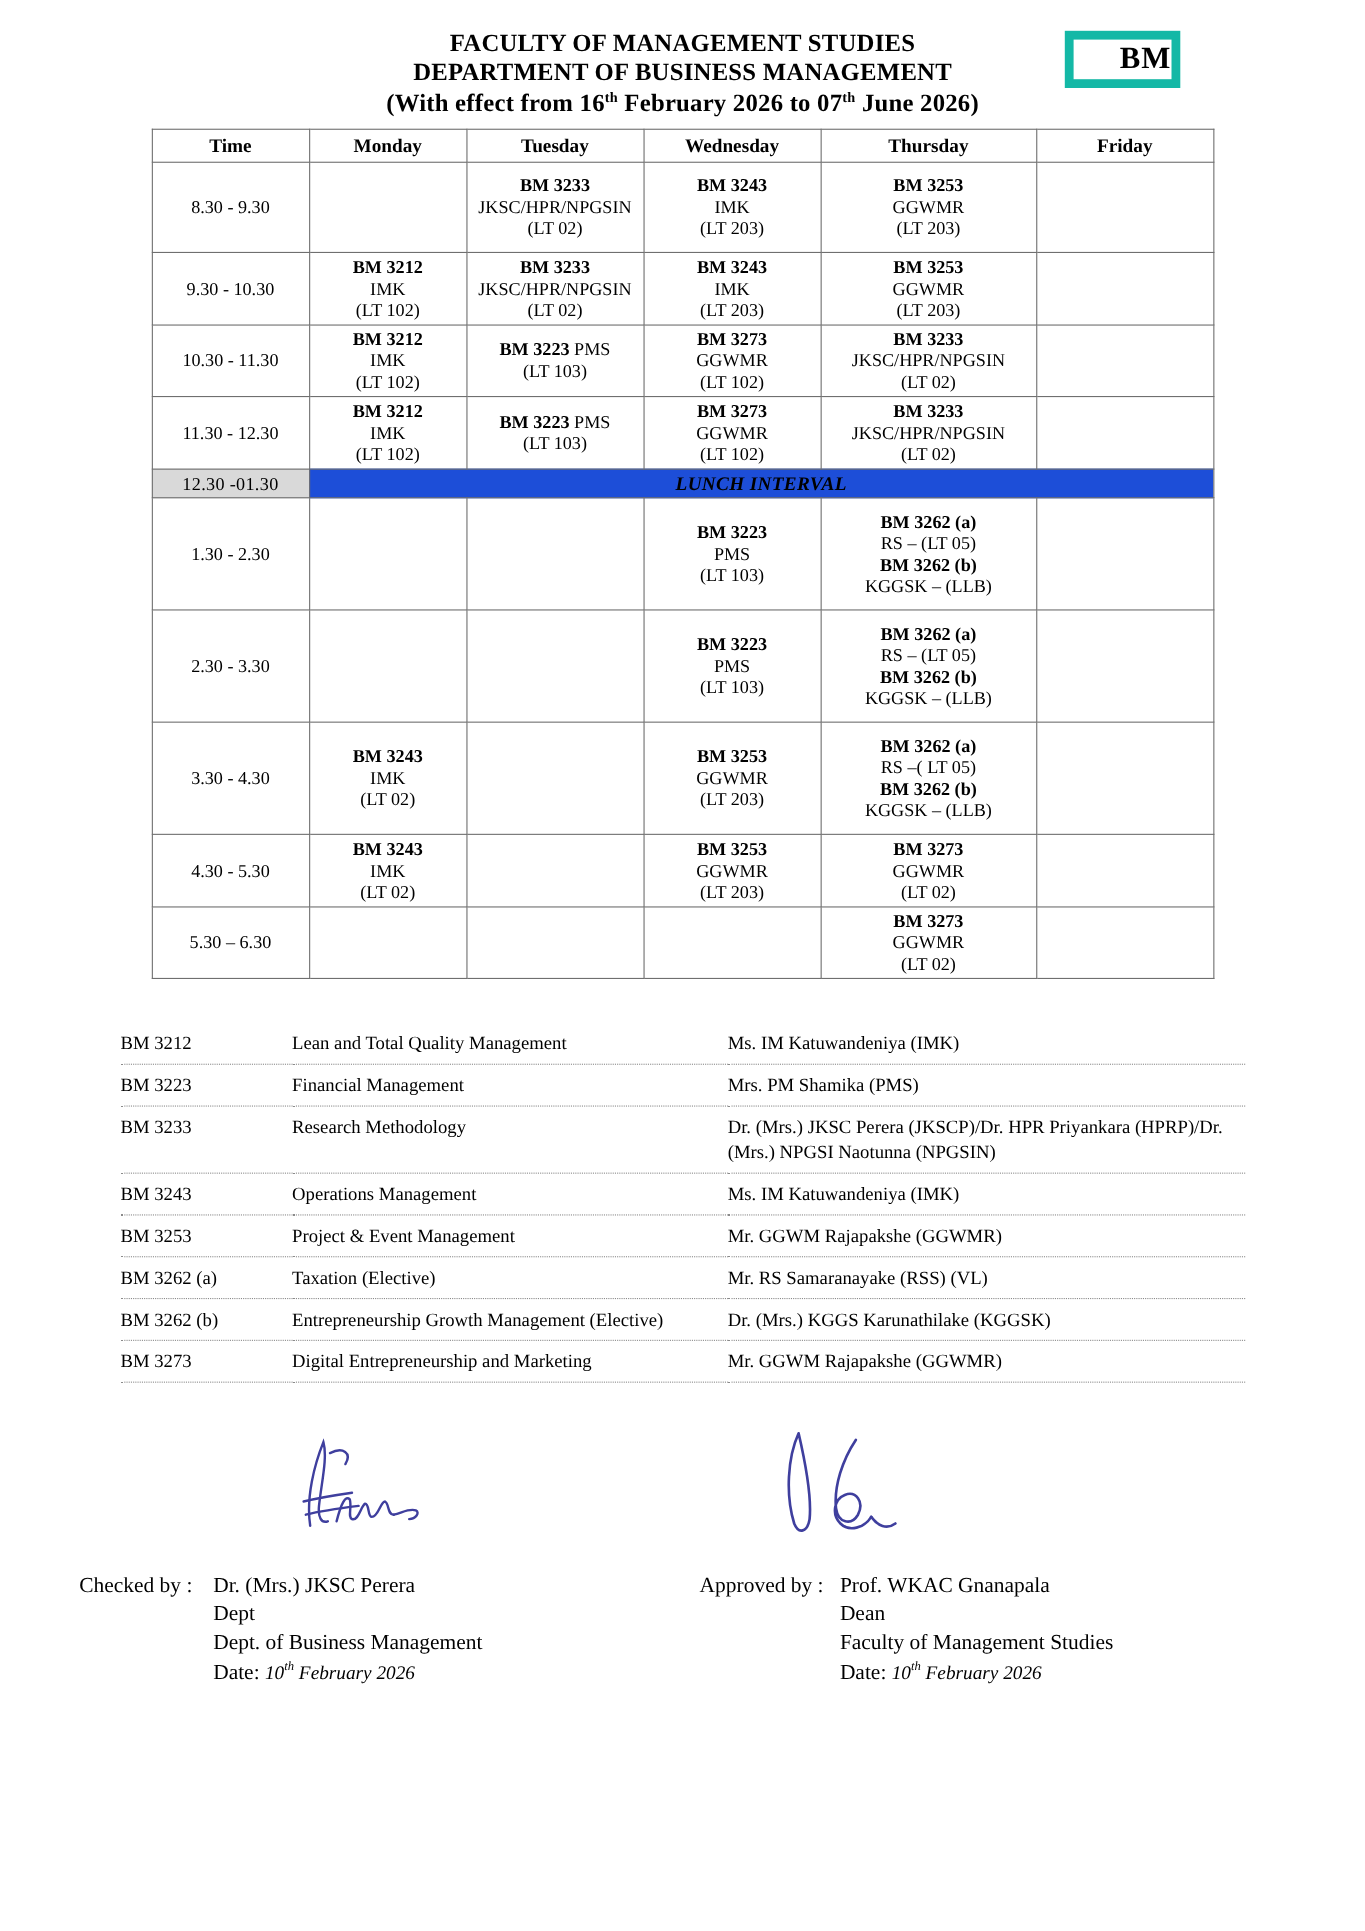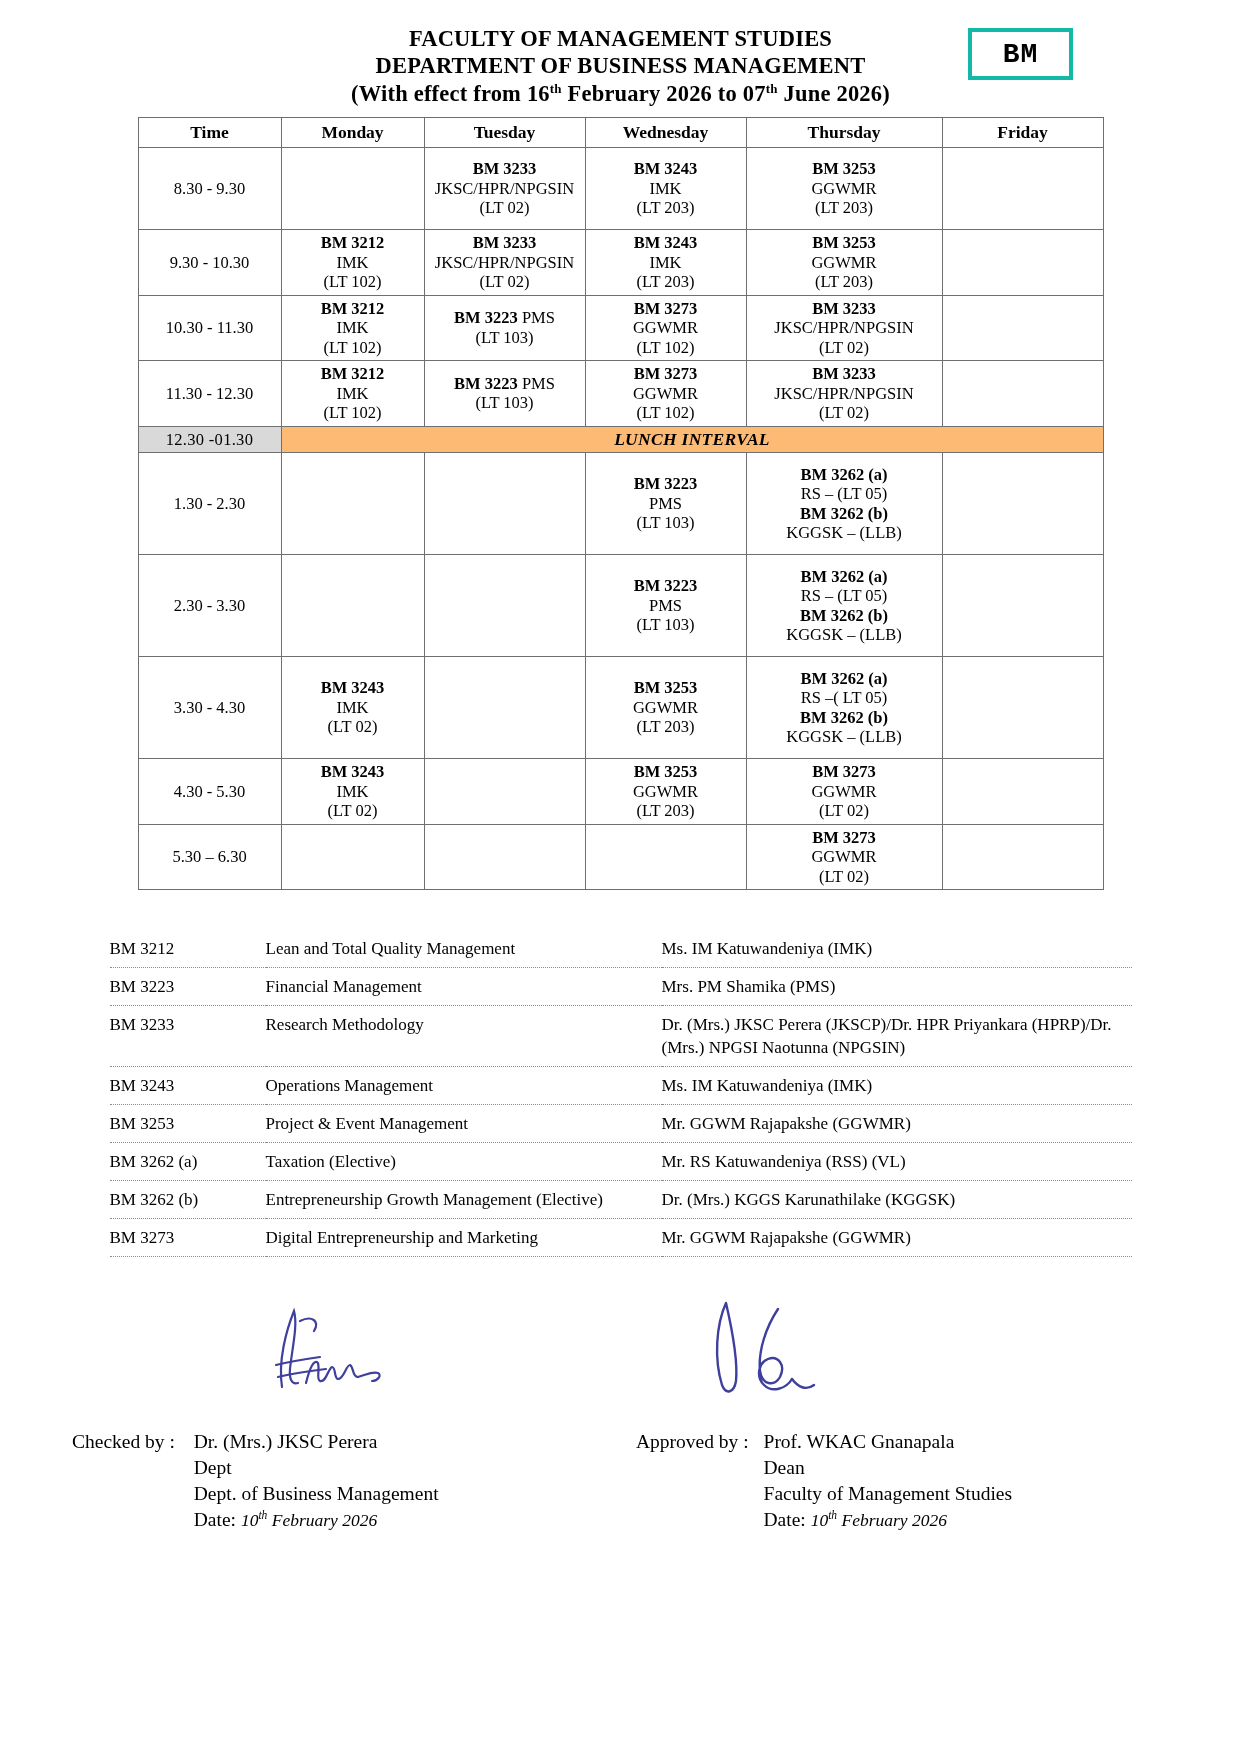--- a/index.html
+++ b/index.html
@@ -24,23 +24,23 @@
     line-height: 26.5px;
     letter-spacing: 0.2px;
   }
   .header .line.effect { font-size: 22.5px; line-height: 30px; }
   .sup { font-size: 13px; vertical-align: super; line-height: 0; }
 
   .logo-box {
     position: absolute;
     left: 968px; top: 28px;
     width: 105px; height: 52px;
-    border: 4px solid #14b8a6;
-    display: flex; align-items: center; justify-content: center;
-    font-family: Liberation Mono, monospace;
+    border: 8px solid #14b8a6;
+    display: flex; align-items: center; justify-content: flex-end;
+    font-family: Liberation Serif, serif;
     font-weight: bold;
     font-size: 28px;
     letter-spacing: 1px;
   }
 
   
   .tt-wrap { padding: 0 0 0 0; margin-top: 8px; display:flex; justify-content:center; }
   table.tt {
     border-collapse: collapse;
     width: 947px;
@@ -62,21 +62,21 @@
   }
   col.c-time  { width: 143px; }
   col.c-day   { width: 143px; }
   col.c-day-w { width: 161px; }
   col.c-day-t { width: 196px; }
   col.c-fri   { width: 161px; }
 
   .code { font-weight: bold; }
   .tt .cell-line { display: block; }
   .lunch-row td {
-    background: #fdba74;
+    background: #1d4ed8;
     font-weight: bold;
     font-style: italic;
     font-size: 17.5px;
     letter-spacing: 0.3px;
   }
   .lunch-time { background: #d9d9d9 !important; font-weight: normal !important; font-style: normal !important; font-size:16.5px !important; }
   .inline-pms { font-weight: normal; }
 
   .row-tall td { height: 82px; }
   .row-mid td  { height: 62px; }
@@ -369,21 +369,21 @@
             <td>Ms. IM Katuwandeniya (IMK)</td>
           </tr>
           <tr>
             <td>BM 3253</td>
             <td>Project &amp; Event Management</td>
             <td>Mr. GGWM Rajapakshe (GGWMR)</td>
           </tr>
           <tr>
             <td>BM 3262 (a)</td>
             <td>Taxation (Elective)</td>
-            <td>Mr. RS Katuwandeniya (RSS) (VL)</td>
+            <td>Mr. RS Samaranayake (RSS) (VL)</td>
           </tr>
           <tr>
             <td>BM 3262 (b)</td>
             <td>Entrepreneurship Growth Management (Elective)</td>
             <td>Dr. (Mrs.) KGGS Karunathilake (KGGSK)</td>
           </tr>
           <tr>
             <td>BM 3273</td>
             <td>Digital Entrepreneurship and Marketing</td>
             <td>Mr. GGWM Rajapakshe (GGWMR)</td>

